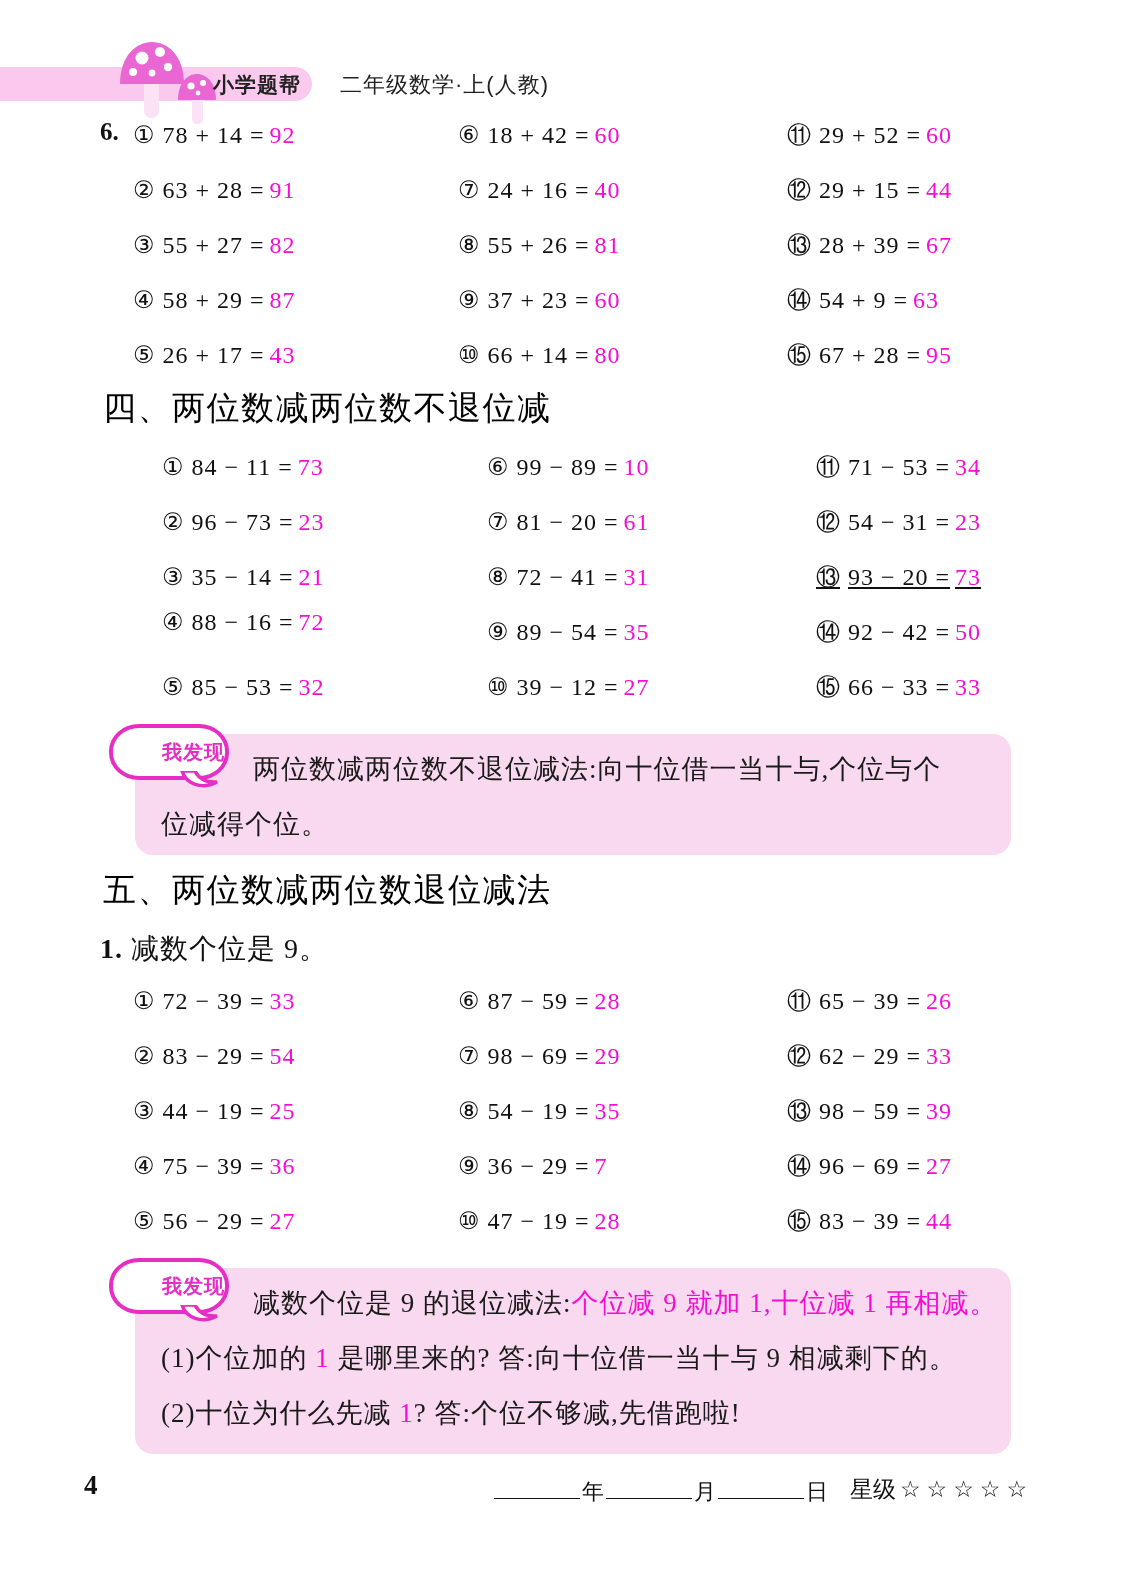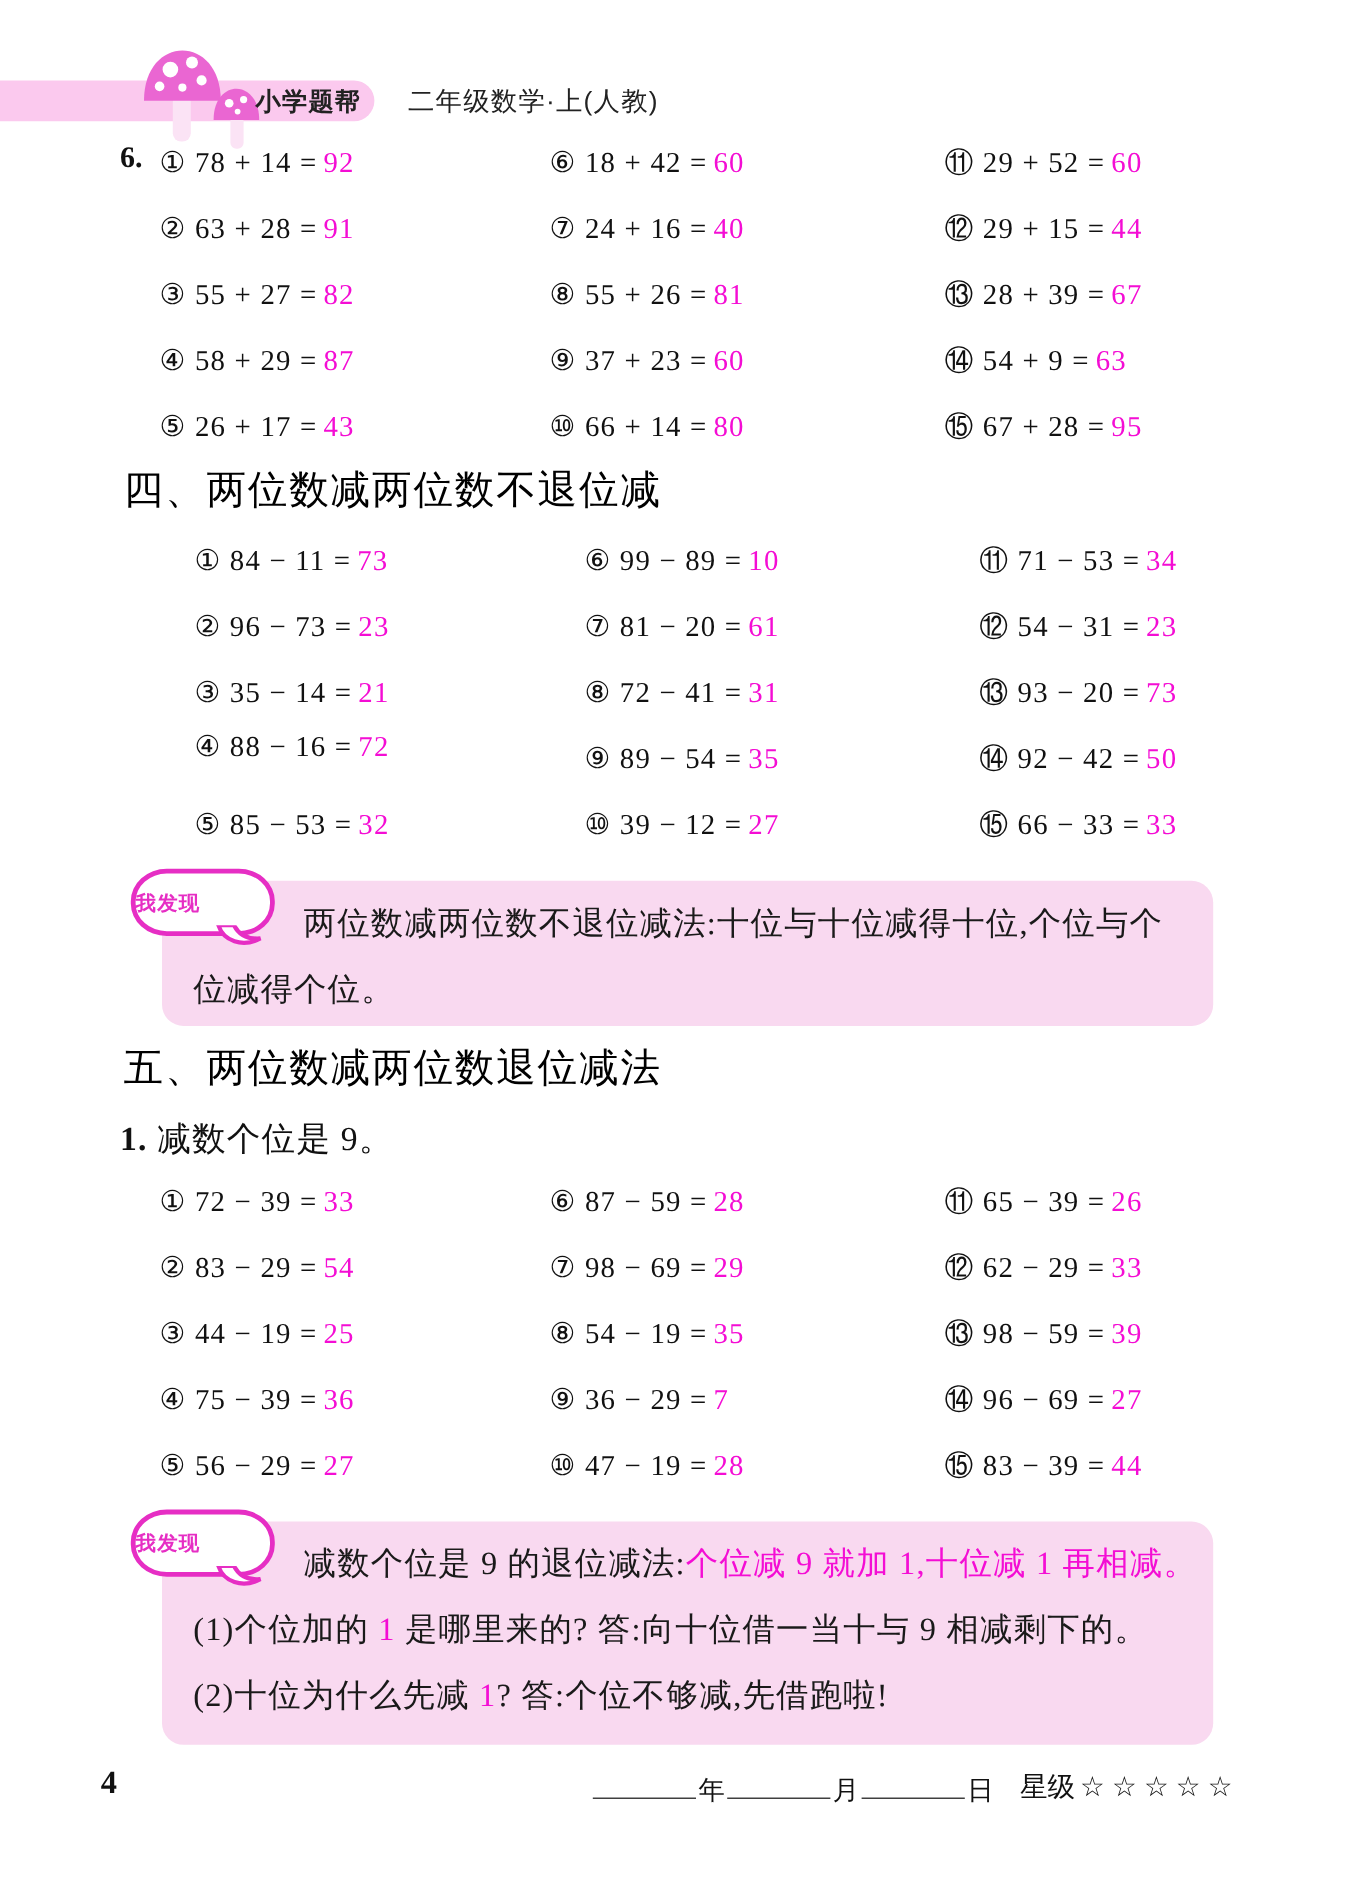--- a/index.html
+++ b/index.html
@@ -52,22 +52,22 @@
   .callout{
     position:absolute;left:135px;width:876px;background:var(--callout-bg);
     border-radius:18px;padding:8px 26px 0 26px;font-size:27px;color:#1a1a1a;
   }
   .cl-line{line-height:55px;letter-spacing:1px;white-space:nowrap;}
   .cl-line.indent{padding-left:92px;}
   .cl-line .m{color:var(--mag);}
   .bubble{
     position:absolute;left:-26px;top:-10px;width:120px;height:56px;
     background:#fff;border:4px solid var(--bubble);border-radius:30px / 27px;
-    display:flex;align-items:center;justify-content:flex-start;
-    font-family:Liberation Mono, monospace;font-size:17px;font-weight:700;color:var(--bubble);
+    display:flex;align-items:center;justify-content:flex-end;
+    font-family:Liberation Mono, monospace;font-size:20px;font-weight:700;color:var(--bubble);
     letter-spacing:1px;
   }
   .bubble svg{position:absolute;right:6px;bottom:-17px;}
   
   .footer-page{position:absolute;left:84px;top:1470px;font-size:27px;font-weight:bold;}
   .footer-date{position:absolute;left:494px;top:1476px;font-size:22px;white-space:nowrap;}
   .blank{display:inline-block;width:86px;height:1.05em;border-bottom:1.5px solid #111;}
   .dlabel{margin:0 2px;}
   .footer-stars{position:absolute;left:850px;top:1474px;font-size:23px;white-space:nowrap;}
   .footer-stars .stars{letter-spacing:6px;margin-left:4px;}
@@ -121,34 +121,34 @@
       <div class="prob" style="left: 162px; top: 559px;"><span class="circ">③</span><span class="q">35 − 14 =</span><span class="a">21</span></div>
       <div class="prob" style="left: 162px; top: 604px;"><span class="circ">④</span><span class="q">88 − 16 =</span><span class="a">72</span></div>
       <div class="prob" style="left: 162px; top: 669px;"><span class="circ">⑤</span><span class="q">85 − 53 =</span><span class="a">32</span></div>
       <div class="prob" style="left: 487px; top: 449px;"><span class="circ">⑥</span><span class="q">99 − 89 =</span><span class="a">10</span></div>
       <div class="prob" style="left: 487px; top: 504px;"><span class="circ">⑦</span><span class="q">81 − 20 =</span><span class="a">61</span></div>
       <div class="prob" style="left: 487px; top: 559px;"><span class="circ">⑧</span><span class="q">72 − 41 =</span><span class="a">31</span></div>
       <div class="prob" style="left: 487px; top: 614px;"><span class="circ">⑨</span><span class="q">89 − 54 =</span><span class="a">35</span></div>
       <div class="prob" style="left: 487px; top: 669px;"><span class="circ">⑩</span><span class="q">39 − 12 =</span><span class="a">27</span></div>
       <div class="prob" style="left: 816px; top: 449px;"><span class="circ">⑪</span><span class="q">71 − 53 =</span><span class="a">34</span></div>
       <div class="prob" style="left: 816px; top: 504px;"><span class="circ">⑫</span><span class="q">54 − 31 =</span><span class="a">23</span></div>
-      <div class="prob" style="left: 816px; top: 559px;"><span class="circ">⑬</span><span class="q">93 − 20 =</span><span class="a">73</span></div>
+      <div class="prob" style="left: 816px; top: 559px; text-decoration: underline;"><span class="circ">⑬</span><span class="q">93 − 20 =</span><span class="a">73</span></div>
       <div class="prob" style="left: 816px; top: 614px;"><span class="circ">⑭</span><span class="q">92 − 42 =</span><span class="a">50</span></div>
       <div class="prob" style="left: 816px; top: 669px;"><span class="circ">⑮</span><span class="q">66 − 33 =</span><span class="a">33</span></div>
     </div>
 
   <div class="callout" style="top:734px;height:121px;">
     <div class="bubble">
       <span>我发现</span>
       <svg width="42" height="22" viewBox="0 0 42 22">
         <path d="M5 0 C 9 13, 25 19, 40 11 C 27 12, 21 6, 18 0 Z" fill="#fff" stroke="#e62ec4" stroke-width="3.5"></path>
       </svg>
     </div>
     <div>
-        <div class="cl-line indent"><span>两位数减两位数不退位减法:十位与十位减得十位,个位与个</span></div>
+        <div class="cl-line indent"><span>两位数减两位数不退位减法:向十位借一当十与,个位与个</span></div>
         <div class="cl-line"><span>位减得个位。</span></div>
       </div>
   </div>
 
   <div class="heading" style="left:103px;top:868px;">五、两位数减两位数退位减法</div>
   <div class="subheading">
     <b>1.</b>
     <span>减数个位是 9。</span>
   </div>
   <div>

